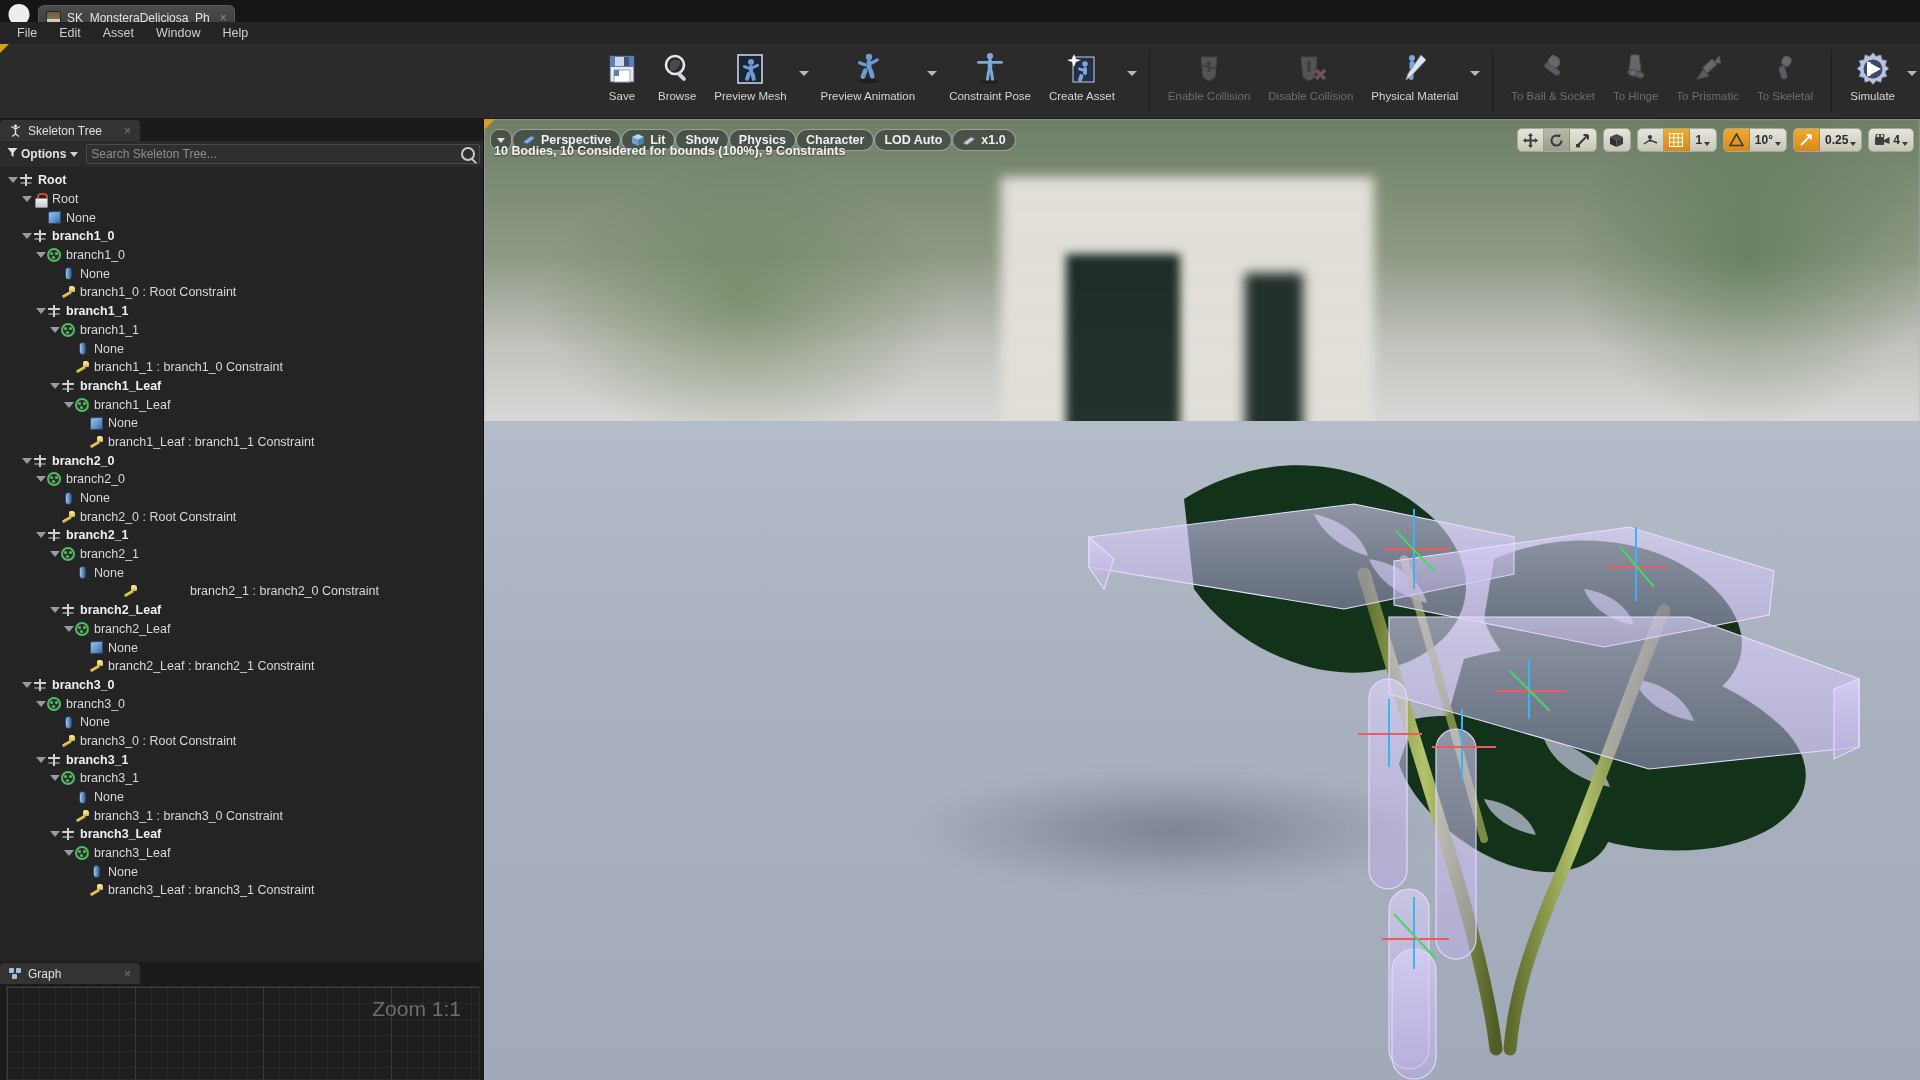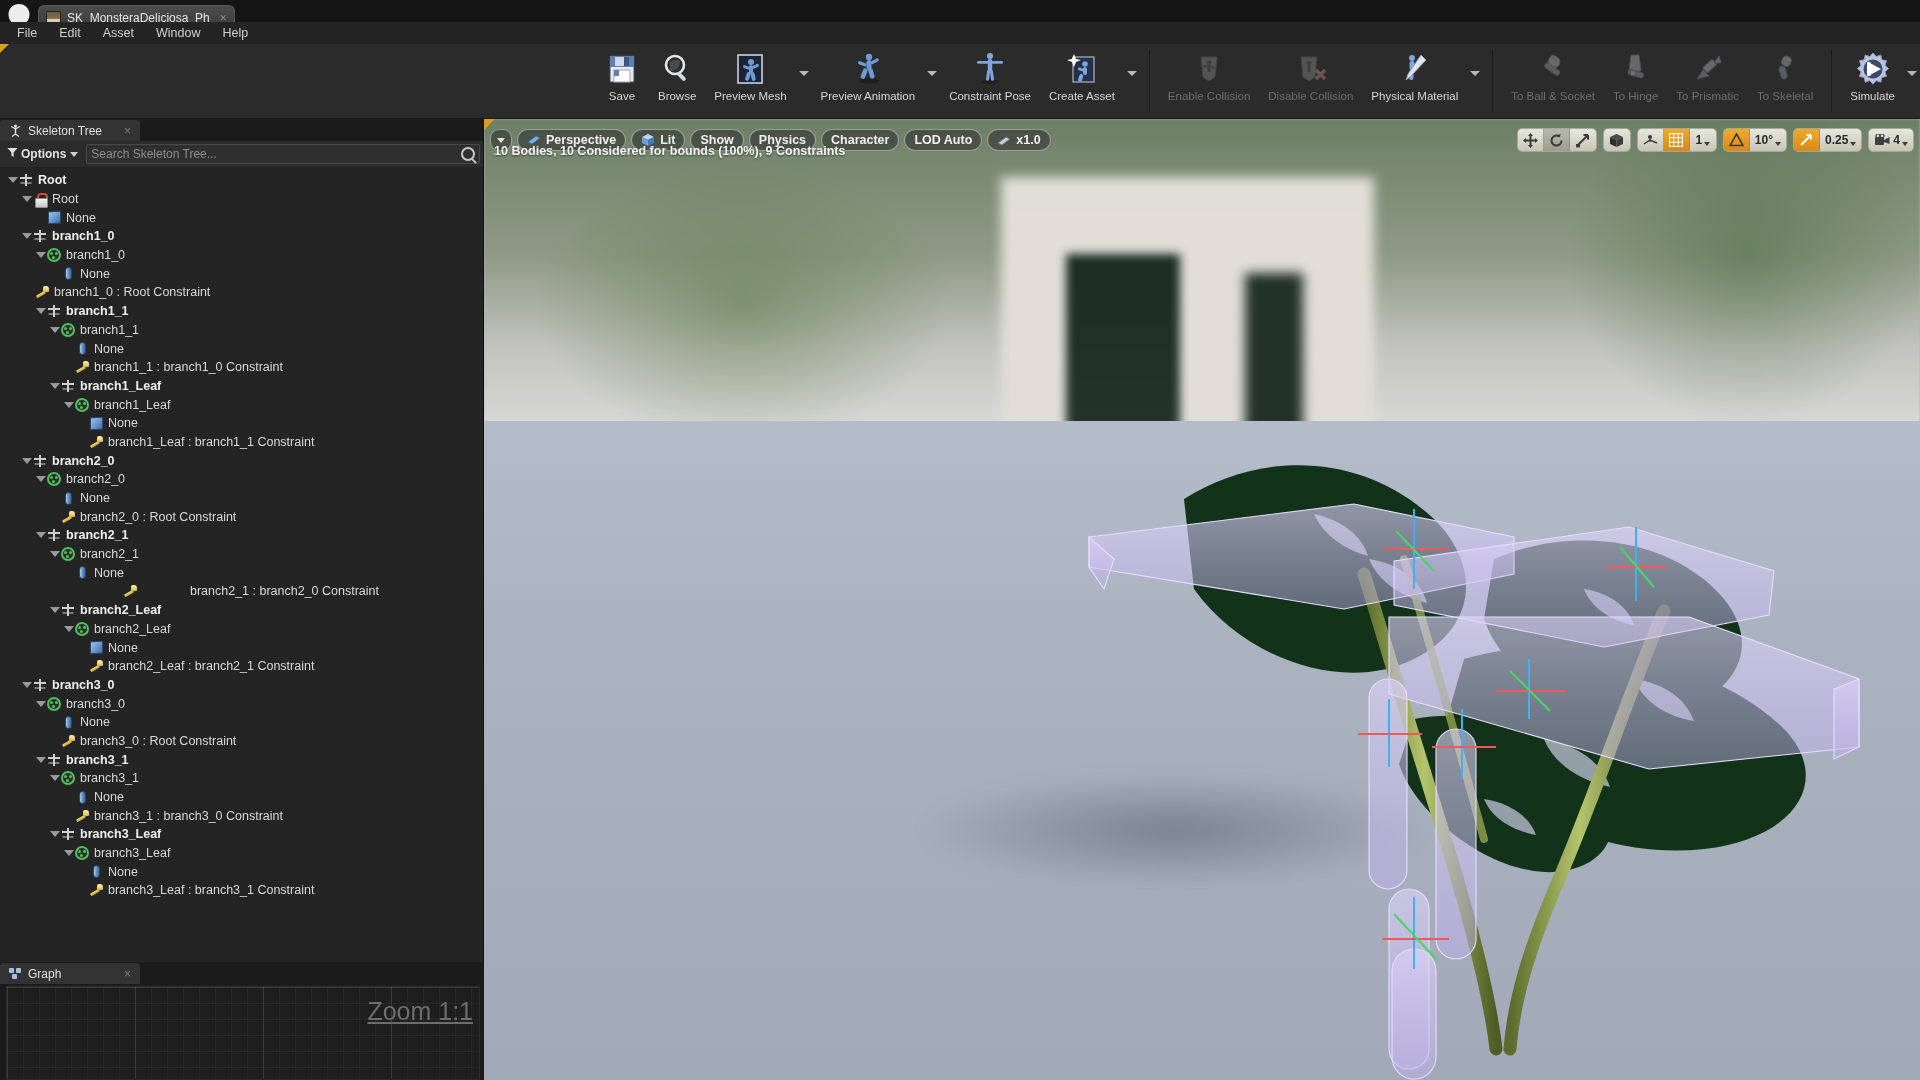--- a/index.html
+++ b/index.html
@@ -191,21 +191,21 @@
     background-color: #1e1e1e;
     background-image:
       linear-gradient(to right, rgba(255,255,255,0.045) 1px, transparent 1px),
       linear-gradient(to bottom, rgba(255,255,255,0.045) 1px, transparent 1px),
       linear-gradient(to right, rgba(255,255,255,0.085) 1px, transparent 1px),
       linear-gradient(to bottom, rgba(255,255,255,0.085) 1px, transparent 1px);
     background-size: 16px 16px, 16px 16px, 128px 128px, 128px 128px;
     border: 1px solid #2c2c2c;
   }
   .graph-zoom {
-    position: absolute; right: 6px; top: 10px; font-size: 25px; color: #6d6d6d; text-decoration: underline;
+    position: absolute; right: 18px; top: 10px; font-size: 21px; color: #6d6d6d;
   }
   .graph-icon {
     width: 13px; height: 11px; position: relative; flex: none;
   }
   .graph-icon span {
     position: absolute; background: #9fc0e2; border-radius: 1px;
   }
   .graph-icon span:nth-child(1) { left:0; top:0; width:5px; height:5px; }
   .graph-icon span:nth-child(2) { left:7px; top:0; width:5px; height:5px; }
   .graph-icon span:nth-child(3) { left:3px; top:6px; width:5px; height:5px; }
@@ -244,21 +244,21 @@
   .vp-shadow {
     position: absolute; left: 30%; top: 68%; width: 36%; height: 12%;
     background: radial-gradient(ellipse at center, rgba(70,78,96,0.45), rgba(70,78,96,0) 70%);
     filter: blur(8px);
   }
 
   .vp-toolbar {
     position: absolute; left: 0; top: 0; width: 100%; height: 42px;
     display: flex; align-items: center; padding: 0 6px; z-index: 5;
   }
-  .vp-left { display: flex; align-items: center; gap: 5px; }
+  .vp-left { display: flex; align-items: center; }
   .vp-pill {
     height: 22px; display: flex; align-items: center; gap: 5px;
     padding: 0 9px; border-radius: 11px;
     background: rgba(42,42,42,0.55); border: 1px solid rgba(220,220,220,0.55);
     font-size: 12.5px; color: #f0f0f0; font-weight: bold; white-space: nowrap;
   }
   .vp-pill.sq { padding: 0 6px; border-radius: 9px; }
   .vp-pill .mini-caret { width: 0; height: 0; border-left:4px solid transparent; border-right:4px solid transparent; border-top:5px solid #e3e3e3; }
   .vp-status {
     position: absolute; left: 10px; top: 25px; font-size: 12.5px; color: #f4f4f4;
@@ -586,21 +586,21 @@
           </span>
           <span class="tlabel">branch1_0</span>
         </div>
         <div class="trow" style="padding-left: 49px;">
           <span class="disc"></span>
           <span class="ticon">
             <span class="ic-capsule"></span>
           </span>
           <span class="tlabel">None</span>
         </div>
-        <div class="trow" style="padding-left: 23px;">
+        <div class="trow" style="padding-left: 49px;">
           <span class="disc"></span>
           <span class="ticon">
             <span class="ic-constraint"></span>
           </span>
           <span class="tlabel">branch1_0 : Root Constraint</span>
         </div>
         <div class="trow" style="padding-left: 35px;">
           <span class="disc open"></span>
           <span class="ticon">
             <span class="ic-bone"></span>

